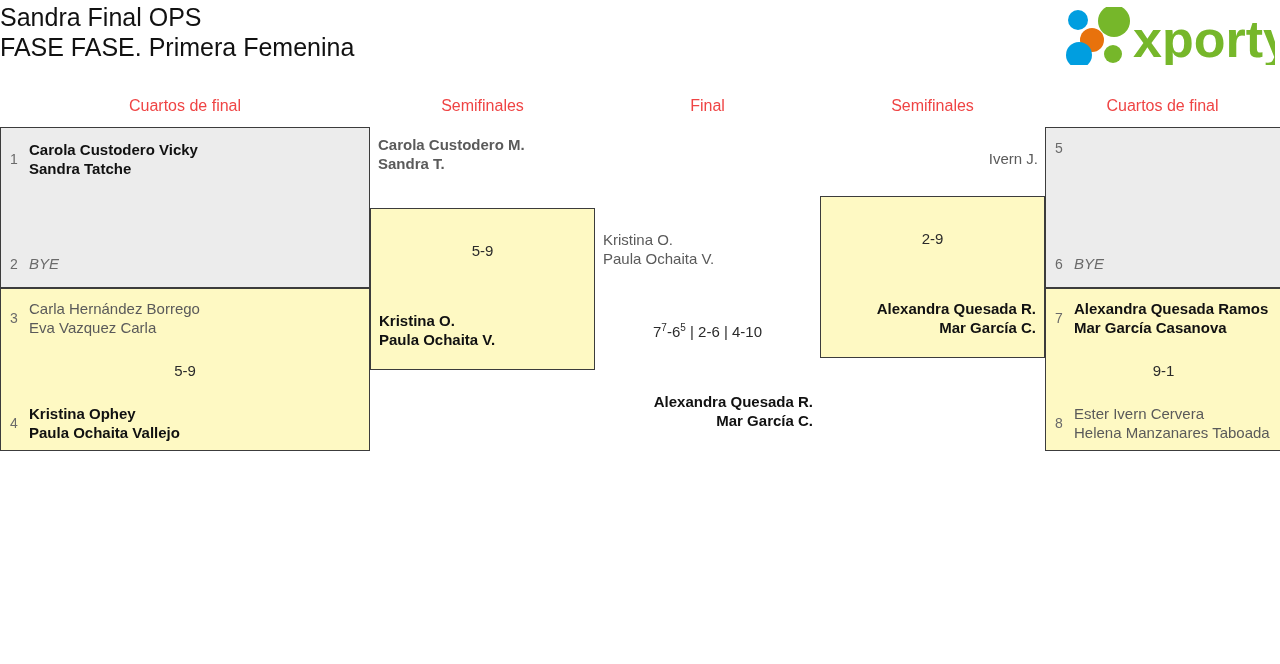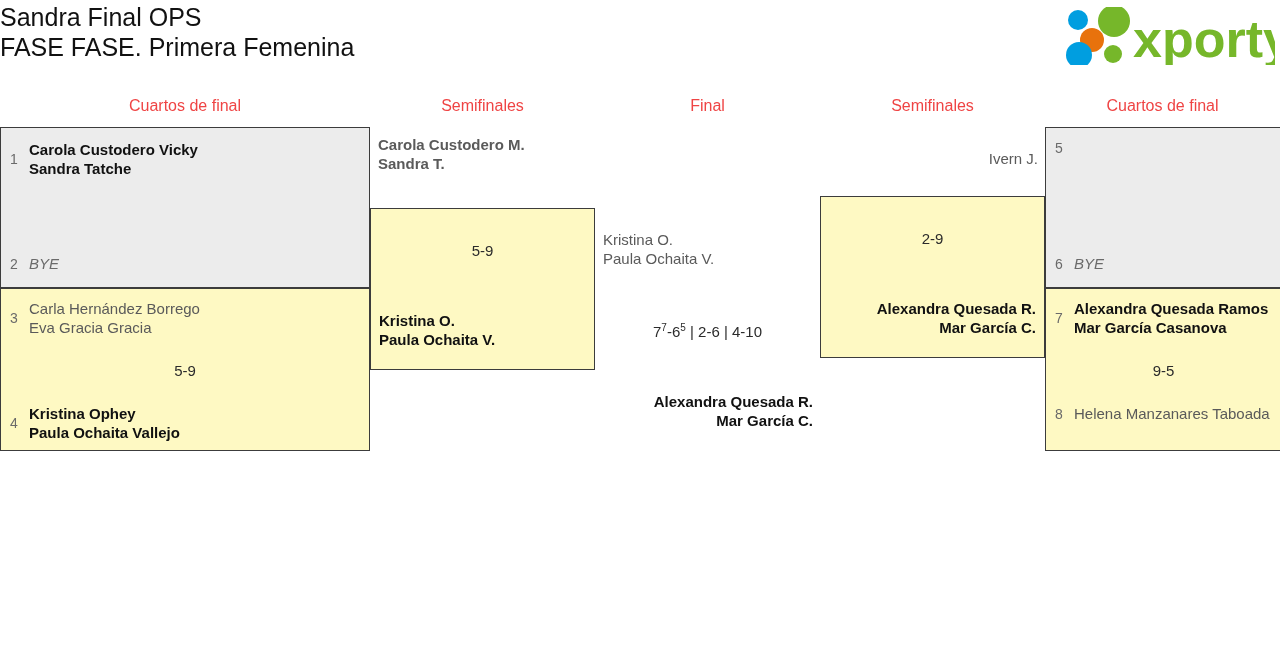--- a/index.html
+++ b/index.html
@@ -134,21 +134,21 @@
       <span class="seed">2</span>
       <span class="bye">BYE</span>
     </div>
   </div>
 
   <div class="box" style="left:0px; top:288px; width:370px; height:163px;">
     <div class="slot" style="left:6px; top:10px;">
       <span class="seed">3</span>
       <span class="names">
         <span class="nm">Carla Hernández Borrego</span>
-        <span class="nm">Eva Gracia Gracia</span>
+        <span class="nm">Eva Vazquez Carla</span>
       </span>
     </div>
     <div class="score" style="left:0px; top:72px; width:368px;">5-9</div>
     <div class="slot" style="left:6px; top:115px;">
       <span class="seed">4</span>
       <span class="names winner">
         <span class="nm">Kristina Ophey</span>
         <span class="nm">Paula Ochaita Vallejo</span>
       </span>
     </div>
@@ -214,22 +214,23 @@
   </div>
 
   <div class="box" style="left:1045px; top:288px; width:300px; height:163px;">
     <div class="slot" style="left:6px; top:10px;">
       <span class="seed">7</span>
       <span class="names winner">
         <span class="nm">Alexandra Quesada Ramos</span>
         <span class="nm">Mar García Casanova</span>
       </span>
     </div>
-    <div class="score" style="left:0px; top:72px; width:235px; text-align:center;">9-5</div>
+    <div class="score" style="left:0px; top:72px; width:235px; text-align:center;">9-1</div>
     <div class="slot" style="left:6px; top:115px;">
       <span class="seed">8</span>
       <span class="names">
+        <span class="nm">Ester Ivern Cervera</span>
         <span class="nm">Helena Manzanares Taboada</span>
       </span>
     </div>
   </div>
 
 </div>
 
 </body></html>

